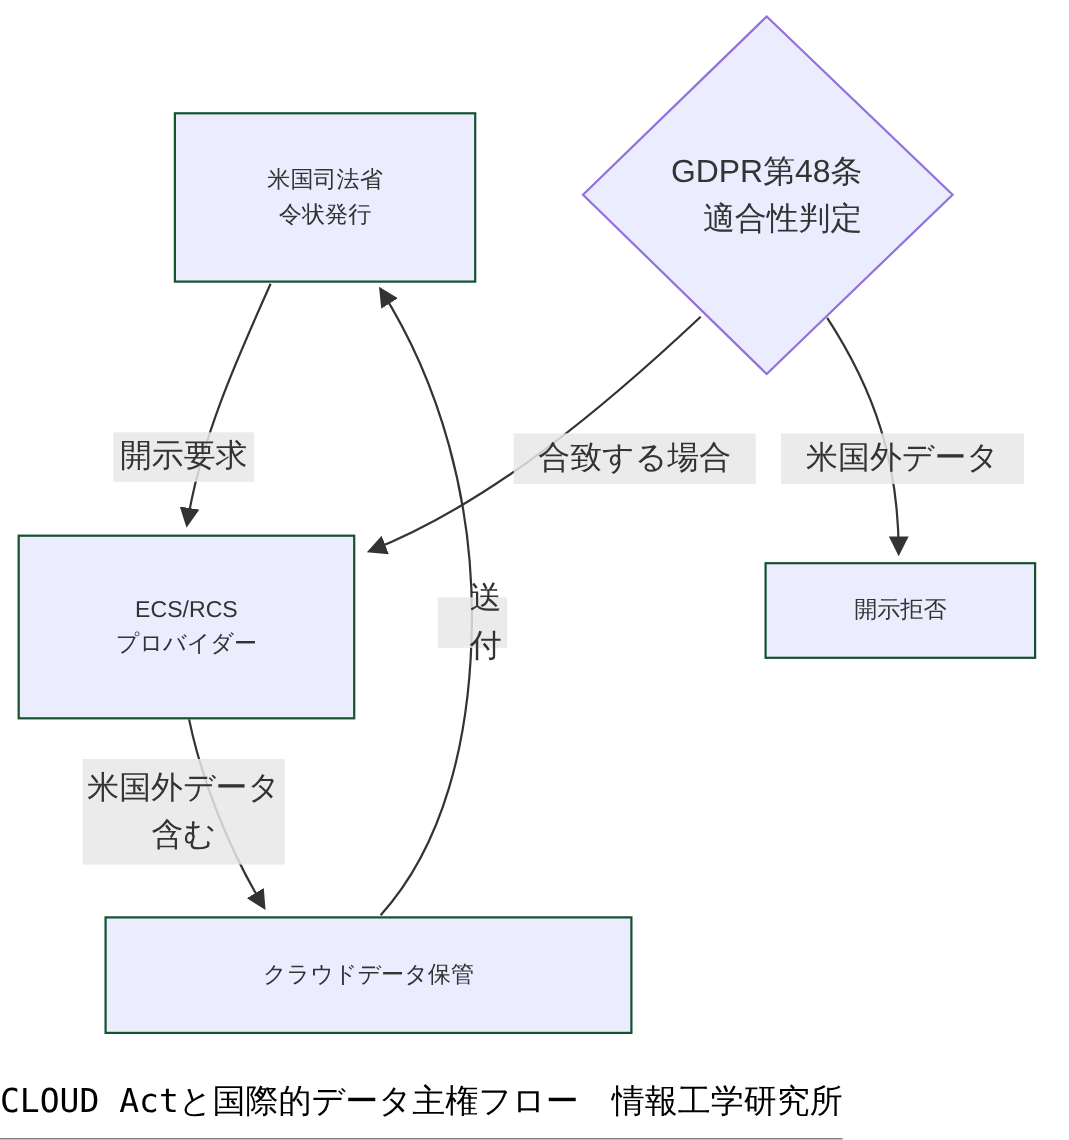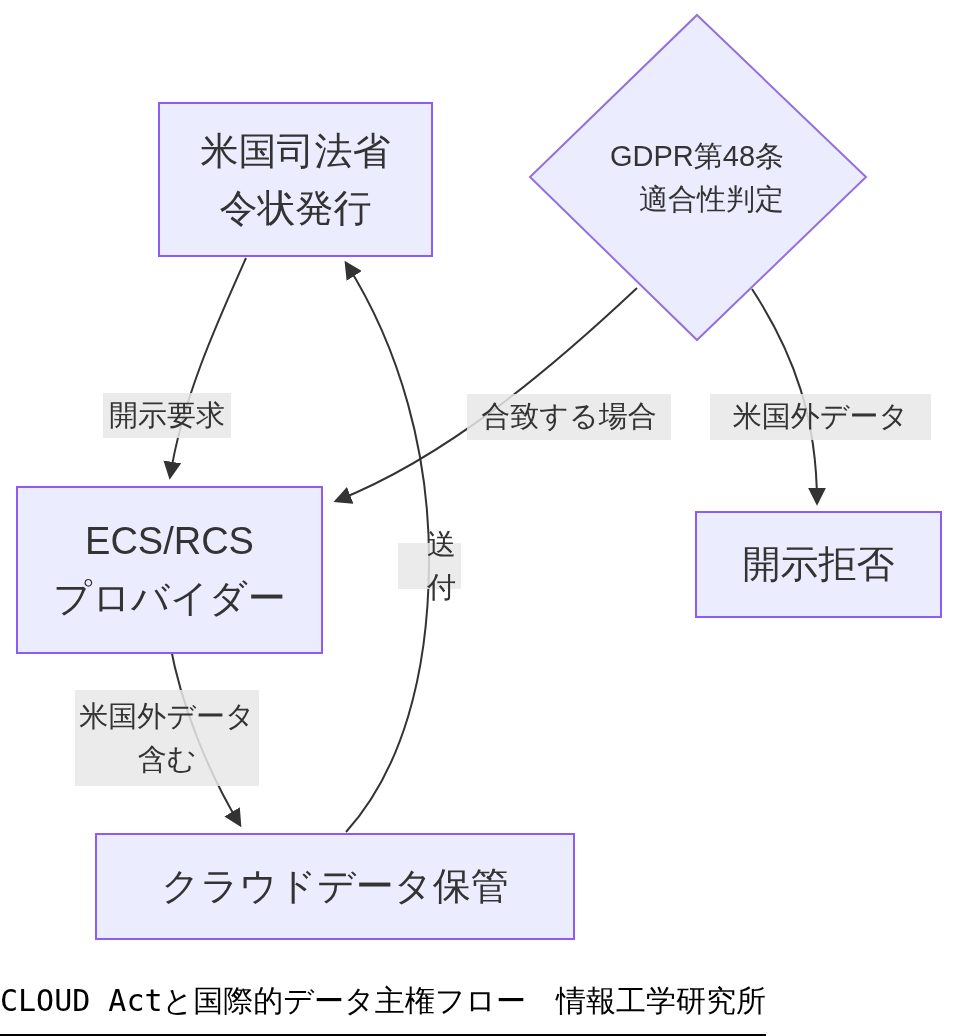--- a/index.html
+++ b/index.html
@@ -17,33 +17,33 @@
   }
   .edges-layer {
     position: absolute;
     left: 0;
     top: 0;
   }
   .node {
     position: absolute;
     box-sizing: border-box;
     background: #ECECFF;
-    border: 2px solid #8b5cf6;
+    border: 2px solid #14532d;
     color: #333333;
-    font-size: 38px;
+    font-size: 21px;
     line-height: 1.5;
     display: flex;
     align-items: center;
     justify-content: center;
     text-align: center;
     white-space: pre-line;
   }
   .node-doj     { left: 158px; top: 102px; width: 275px; height: 155px; }
   .node-ecs     { left: 16px;  top: 486px; width: 307px; height: 168px; }
-  .node-refusal { left: 695px; top: 511px; width: 247px; height: 107px; }
+  .node-refusal { left: 695px; top: 511px; width: 247px; height: 88px; }
   .node-cloud   { left: 95px;  top: 833px; width: 480px; height: 107px; }
   .diamond-label {
     position: absolute;
     left: 547px; top: 122px;
     width: 300px; height: 112px;
     color: #333333;
     font-size: 29px;
     line-height: 1.5;
     display: flex;
     align-items: center;
@@ -58,21 +58,21 @@
     color: #333333;
     font-size: 29px;
     line-height: 1.5;
     display: flex;
     align-items: center;
     justify-content: center;
     text-align: center;
     white-space: pre-line;
   }
   .label-kaiji     { left: 103px; top: 393px; width: 128px; height: 45px; }
-  .label-match     { left: 467px; top: 394px; width: 204px; height: 46px; }
+  .label-match     { left: 467px; top: 394px; width: 220px; height: 46px; }
   .label-nomatch   { left: 710px; top: 394px; width: 221px; height: 46px; }
   .label-soufu     { left: 398px; top: 543px; width: 63px;  height: 46px; padding-left: 24px; }
   .label-overseas  { left: 75px;  top: 690px; width: 184px; height: 96px; }
   .diagram-title {
     position: absolute;
     left: 0;
     top: 981px;
     font-family: "DejaVu Sans Mono", monospace;
     font-size: 30px;
     color: #000000;

